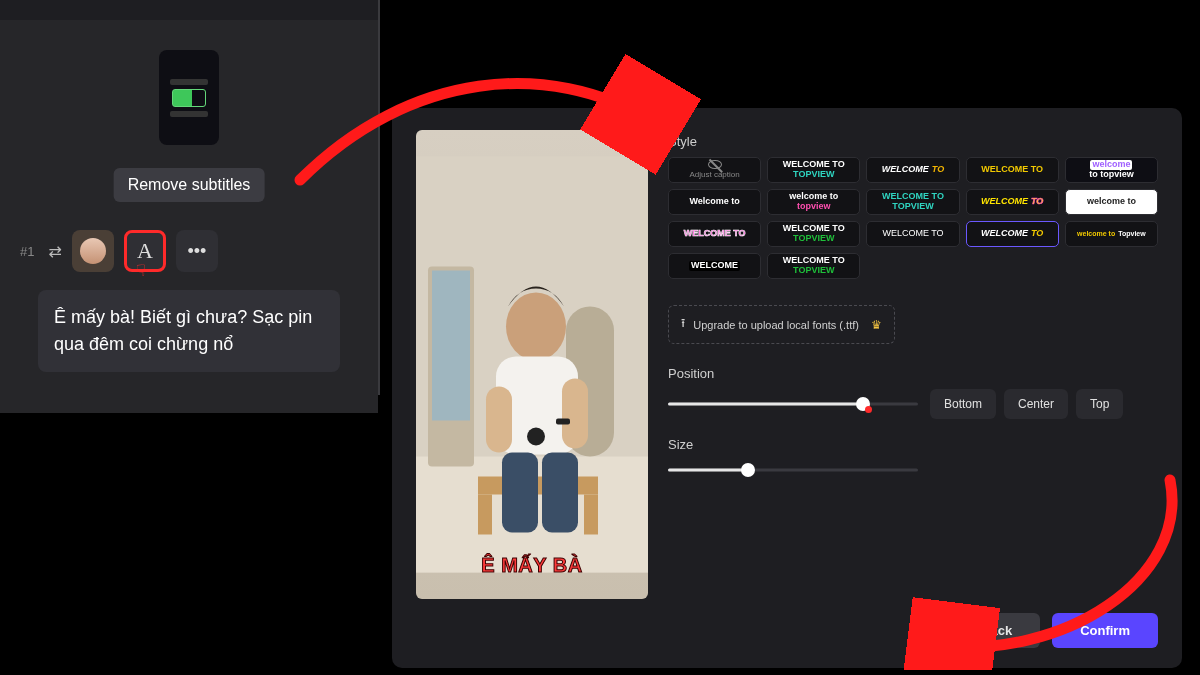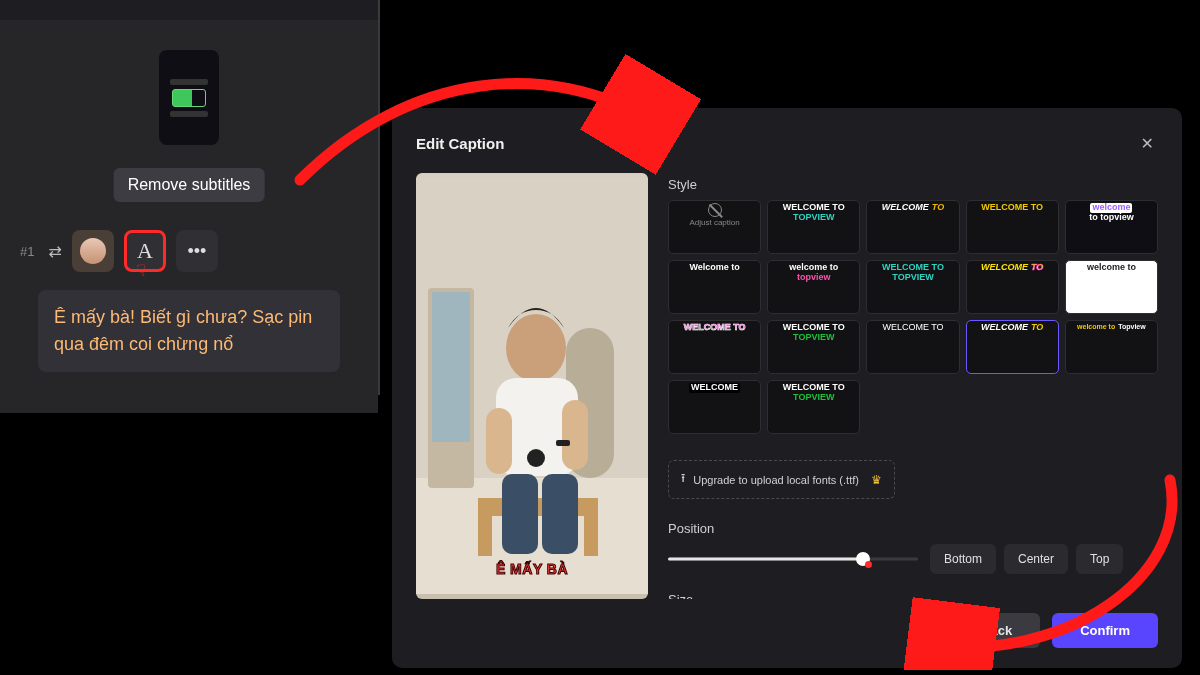--- a/index.html
+++ b/index.html
@@ -76,21 +76,21 @@
     width: 18px; height: 18px; color:#ff2a2a; font-size: 16px;
   }
   .sub-box {
     position: absolute;
     top: 270px; left: 38px; right: 38px;
     background: #313137;
     border-radius: 8px;
     padding: 14px 16px;
     font-size: 18px;
     line-height: 1.5;
-    color: #fdba74;
+    color: #ffffff;
   }
 
   
   .modal {
     position: absolute;
     top: 108px; left: 392px;
     width: 790px; height: 560px;
     background: #1e1e22;
     border-radius: 10px;
     padding: 22px 24px 20px;
@@ -104,39 +104,39 @@
     width: 232px; flex-shrink:0;
     border-radius: 6px;
     overflow: hidden;
     position: relative;
     background: linear-gradient(#d7cfc2,#c9bfae);
   }
   .preview svg { width:100%; height:100%; display:block;}
   .preview-caption {
     position:absolute; bottom:22px; left:0; right:0;
     text-align:center;
-    font-weight:900; font-size:14px; letter-spacing:0.5px;
+    font-weight:900; font-size:20px; letter-spacing:0.5px;
     color:#ff3b3b;
     -webkit-text-stroke: 1px #3b0000;
   }
   .controls { flex:1; display:flex; flex-direction:column; font-size:13px; color:#d8d8d8; overflow:hidden;}
   .sec-label { font-size:13px; color:#cfcfcf; margin-bottom:8px; margin-top:4px;}
   .style-grid {
     display:grid;
     grid-template-columns: repeat(5, 1fr);
     gap:6px;
     margin-bottom:8px;
   }
   .style-tile {
-    height:54px;
+    height:26px;
     background:#121215;
     border:1px solid #2d2d32;
     border-radius:5px;
     display:flex; flex-direction:column;
-    align-items:center; justify-content:flex-start;
+    align-items:center; justify-content:center;
     font-size:9px; font-weight:800;
     line-height:1.1;
     cursor:pointer;
     padding:2px;
     text-align:center;
     overflow:hidden;
   }
   .style-tile.remove { color:#888; font-weight:500; font-size:8px; }
   .style-tile.remove .no { width:14px;height:14px;border:1.5px solid #888;border-radius:50%;position:relative;margin-bottom:2px;}
   .style-tile.remove .no::after{content:"";position:absolute;left:-2px;top:50%;width:18px;height:1.5px;background:#888;transform:rotate(45deg);}
@@ -210,24 +210,20 @@
     </div>
     <div class="row-btn">
           <span>•••</span>
         </div>
   </div>
   <div class="sub-box">Ê mấy bà! Biết gì chưa? Sạc pin qua đêm coi chừng nổ</div>
  </div>
 </div>
 
 <div class="modal">
-  <div class="modal-head">
-    <div class="modal-title">Edit Caption</div>
-    <div class="close-x">✕</div>
-  </div>
   <div class="modal-body">
     <div class="preview">
       <svg viewBox="0 0 232 416">
         <rect width="232" height="416" fill="#d9d1c3"></rect>
         <rect x="0" y="300" width="232" height="116" fill="#e6ded0"></rect>
         <rect x="150" y="150" width="48" height="150" rx="24" fill="#b8ad96"></rect>
         <rect x="12" y="110" width="46" height="200" rx="4" fill="#c4b8a2"></rect>
         <rect x="16" y="114" width="38" height="150" fill="#9fb6bf"></rect>
 
         <rect x="62" y="320" width="120" height="18" fill="#c79a5f"></rect>

